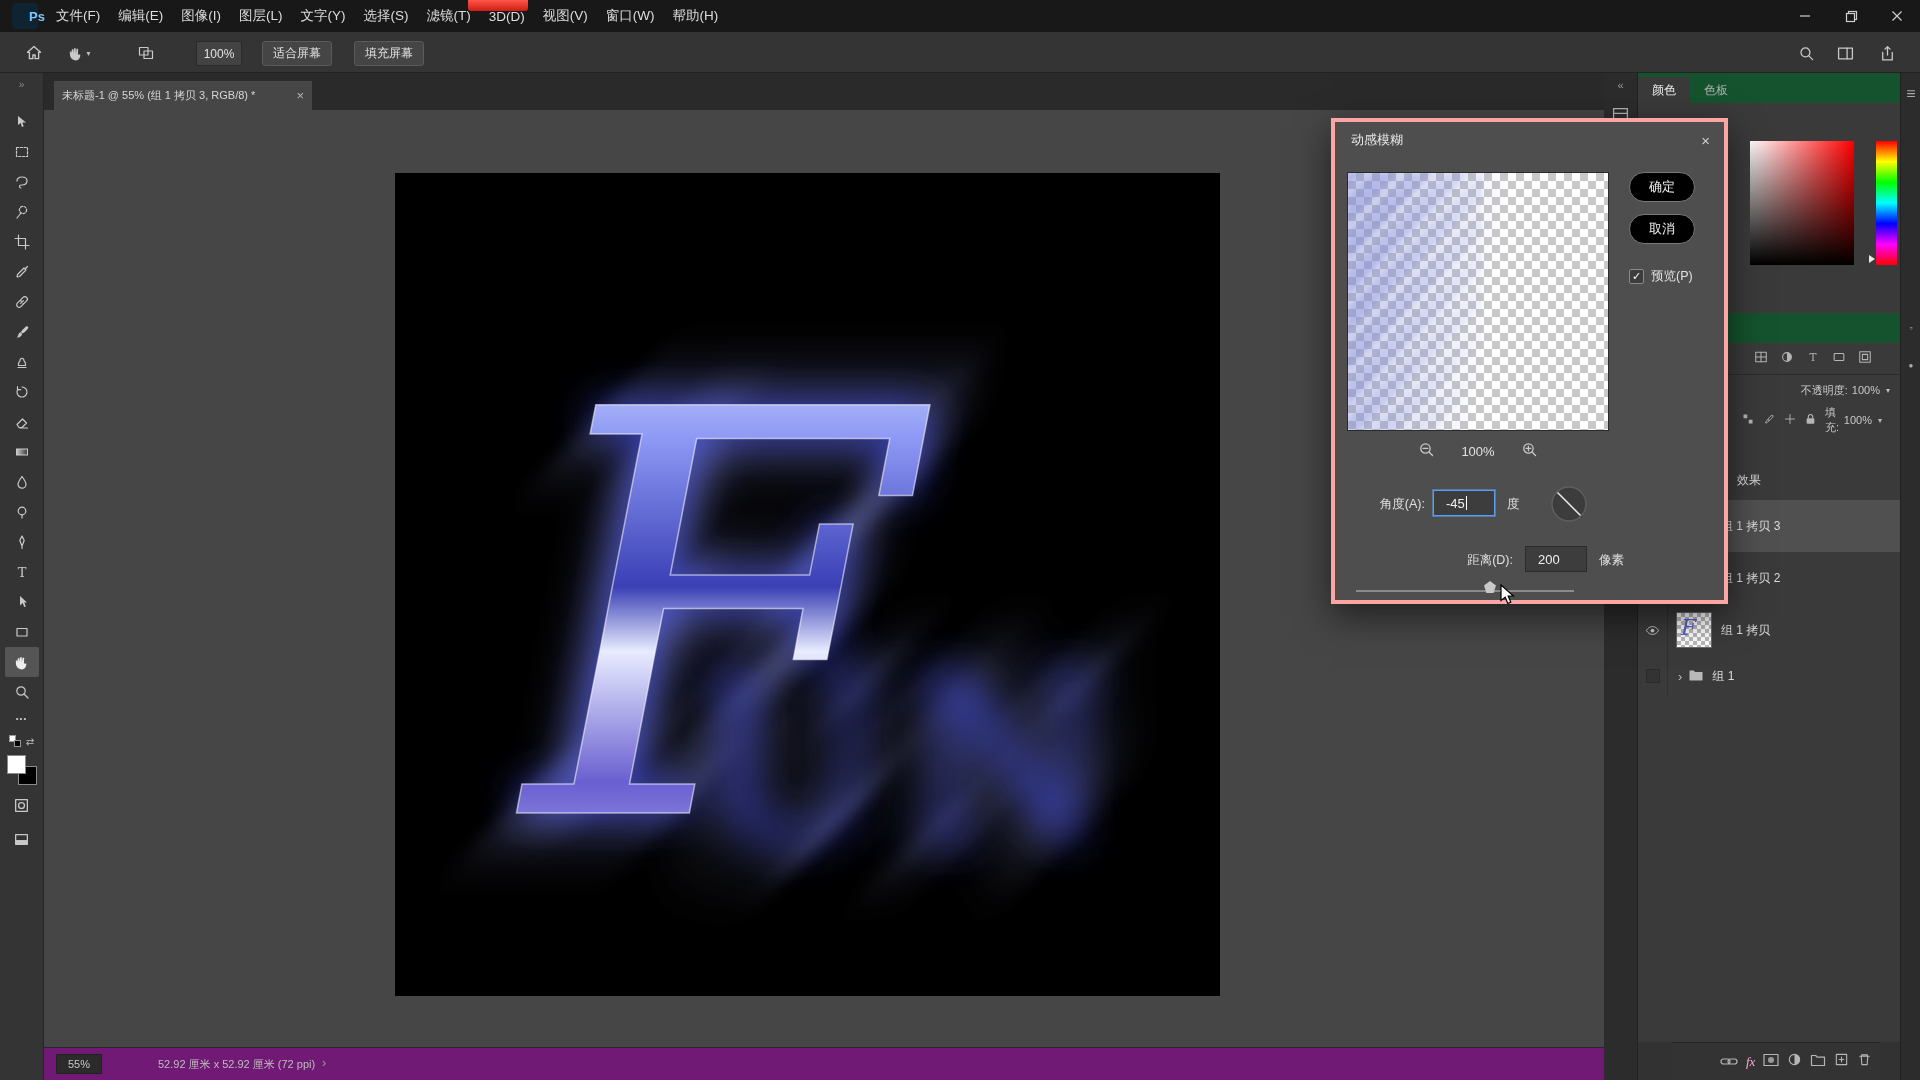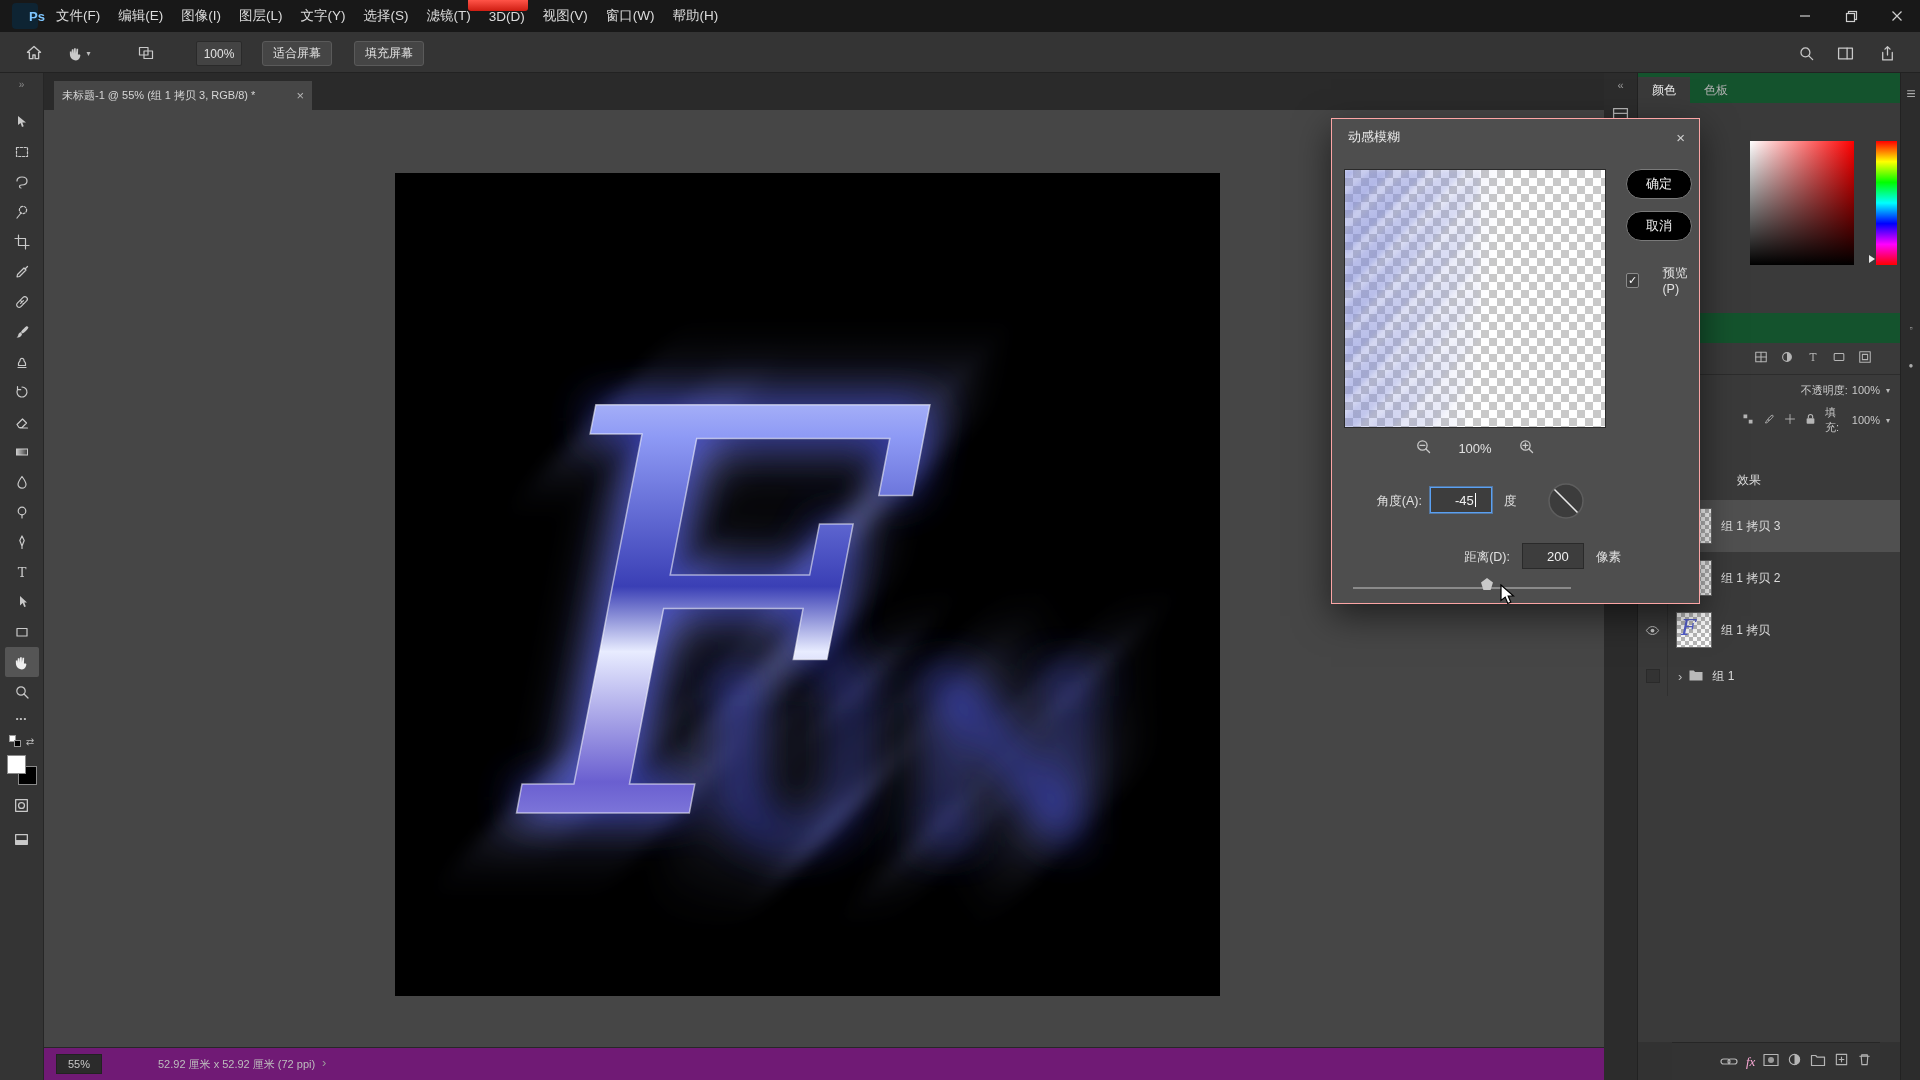--- a/index.html
+++ b/index.html
@@ -86,21 +86,21 @@
   .hue-strip { position:absolute; right:3px; top:38px; width:21px; height:124px;
     background:linear-gradient(to bottom,#f00,#ff0,#0f0,#0ff,#00f,#f0f,#f00); }
   .hue-marker { position:absolute; right:25px; top:152px; width:0; height:0;
     border-top:4px solid transparent; border-bottom:4px solid transparent; border-left:6px solid #e8e8e8; }
 
   #layers-body { position:absolute; left:0; top:270px; right:0; bottom:38px; background:#3a3a3a; }
   .filter-row { height:32px; border-bottom:1px solid #2c2c2c; display:flex; align-items:center; padding-left:116px; gap:12px; }
   .opacity-row { height:30px; display:flex; align-items:center; justify-content:flex-end; padding-right:10px;
     font-size:11px; color:#c8c8c8; gap:4px; }
   .lock-row { height:30px; display:flex; align-items:center; padding-left:104px; gap:9px; font-size:11px; color:#c8c8c8; }
-  .fill-group { margin-left:auto; padding-right:10px; display:flex; gap:4px; align-items:center; }
+  .fill-group { margin-left:auto; padding-right:18px; display:flex; gap:4px; align-items:center; }
 
   #layer-rows { margin-top:25px; }
   .lrow { display:flex; align-items:center; font-size:12px; color:#dcdcdc; }
   .lrow.selected { background:#505050; }
   .eye-col { width:30px; align-self:stretch; display:flex; align-items:center; justify-content:center;
     border-right:1px solid #303030; }
   .eye-empty { width:14px; height:14px; background:#333; border:1px solid #2a2a2a; }
   .lthumb { width:36px; height:36px; margin:0 9px 0 8px; border:1px solid #666; position:relative; overflow:hidden; }
   .lthumb .mini-f { position:absolute; left:4px; top:2px; font-family:"DejaVu Serif",serif; font-style:italic;
     font-size:22px; color:#5560d0; }
@@ -119,52 +119,52 @@
       linear-gradient(45deg,#c9c9c9 25%,transparent 25%,transparent 75%,#c9c9c9 75%),
       linear-gradient(45deg,#c9c9c9 25%,transparent 25%,transparent 75%,#c9c9c9 75%);
     background-size:16px 16px; background-position:0 0,8px 8px; }
   .checker-sm { background-color:#fff;
     background-image:
       linear-gradient(45deg,#b9b9b9 25%,transparent 25%,transparent 75%,#b9b9b9 75%),
       linear-gradient(45deg,#b9b9b9 25%,transparent 25%,transparent 75%,#b9b9b9 75%);
     background-size:8px 8px; background-position:0 0,4px 4px; }
 
   
-  #dialog { position:absolute; left:1331px; top:118px; width:369px; height:486px; background:#4e4e4e;
-    border:1px solid #fca5a5; box-shadow:0 12px 34px rgba(0,0,0,.55); z-index:80; }
+  #dialog { position:absolute; left:1331px; top:118px; width:397px; height:486px; background:#4e4e4e;
+    border:4px solid #fca5a5; box-shadow:0 12px 34px rgba(0,0,0,.55); z-index:80; }
   .dlg-title { height:36px; display:flex; align-items:center; padding:0 14px 0 16px;
     font-size:13px; color:#e8e8e8; }
   .dlg-close { margin-left:auto; font-size:15px; color:#cfcfcf; }
   #dlg-preview { position:absolute; left:12px; top:50px; width:262px; height:259px; border:1px solid #2a2a2a; overflow:hidden; }
   .pv-fade { position:absolute; left:0; top:0; width:100%; height:100%;
     background:linear-gradient(100deg, rgba(125,135,215,.40), rgba(125,135,215,0) 55%); }
   .pv-streaks { position:absolute; left:0; top:0; width:52%; height:100%;
     background:repeating-linear-gradient(135deg, rgba(125,135,215,.38) 0 8px, rgba(125,135,215,.10) 8px 18px, rgba(125,135,215,.32) 18px 26px);
     -webkit-mask-image:linear-gradient(105deg,#000 25%,transparent 95%);
     mask-image:linear-gradient(105deg,#000 25%,transparent 95%);
     filter:blur(2px); }
   .dlg-zoomrow { position:absolute; left:12px; top:318px; width:262px; height:22px; display:flex;
     align-items:center; justify-content:center; gap:26px; color:#e0e0e0; font-size:13px; }
   .dlg-label { position:absolute; font-size:12.5px; color:#e0e0e0; text-align:right; }
   .dlg-input { position:absolute; width:62px; height:26px; background:#3d3d3d; border:1px solid #2a2a2a;
-    color:#f0f0f0; font-size:13px; display:flex; align-items:center; padding-left:24px; }
+    color:#f0f0f0; font-size:13px; display:flex; align-items:center; padding-left:12px; }
   .dlg-input.focus { border:1px solid #5aa0f2; box-shadow:0 0 0 1px rgba(90,160,242,.5); }
   .txt-caret { width:1px; height:14px; background:#fff; margin-left:1px; }
   .dlg-unit { position:absolute; font-size:12.5px; color:#e0e0e0; }
   #dial { position:absolute; left:212px; top:360px; }
   #dlg-slider { position:absolute; left:21px; top:458px; width:218px; height:16px; }
   .slider-track { position:absolute; left:0; top:10px; width:218px; height:2px; background:#8a8a8a; }
   .slider-thumb { position:absolute; left:128px; top:1px; width:12px; height:12px; background:#c9c9c9;
     clip-path:polygon(50% 0,100% 38%,80% 100%,20% 100%,0 38%); }
   .dlg-btn { position:absolute; left:294px; width:66px; height:30px; background:#000000; border:1px solid #7a7a7a;
     border-radius:15px; color:#f0f0f0; font-size:13px; display:flex; align-items:center; justify-content:center; }
   .dlg-check { position:absolute; left:294px; top:146px; display:flex; align-items:center; gap:7px; }
   .chk-box { width:15px; height:15px; background:#3d3d3d; border:1px solid #8a8a8a; border-radius:2px;
     color:#fff; font-size:11px; display:flex; align-items:center; justify-content:center; }
-  .chk-label { font-size:12.5px; color:#e0e0e0;margin-left:16px; }
+  .chk-label { font-size:12.5px; color:#e0e0e0; }
 
   #cursor { position:absolute; left:1500px; top:584px; z-index:100; }
 </style>
 </head>
 <body>
 
 <div id="menubar">
   <div class="ps-badge">Ps</div>
   <div class="menu-item">文件(F)</div>
   <div class="menu-item">编辑(E)</div>

